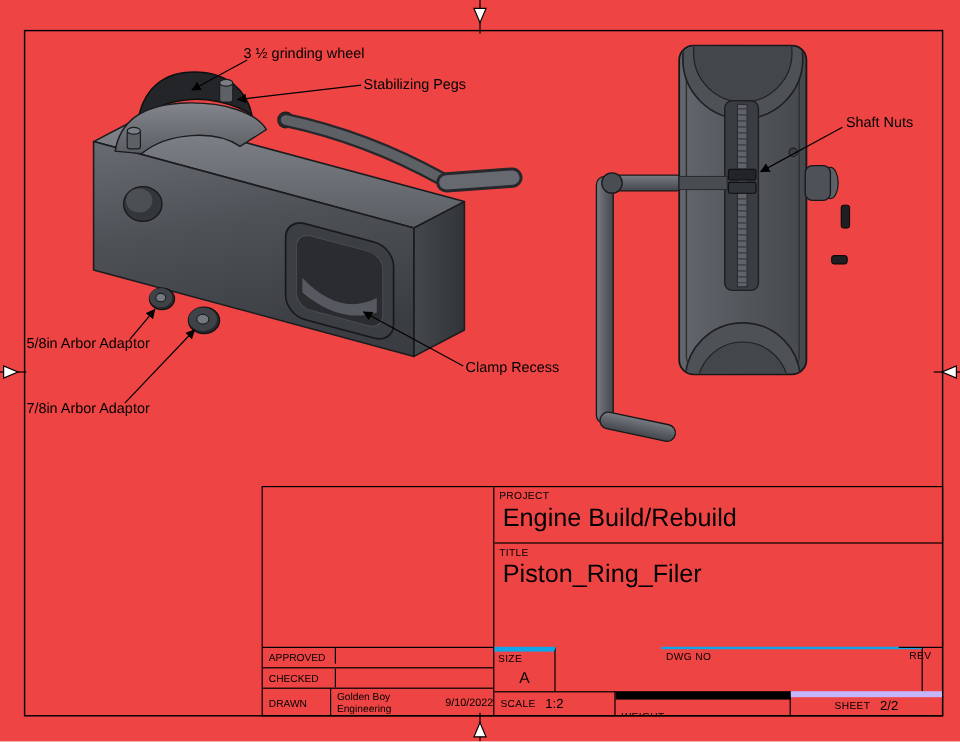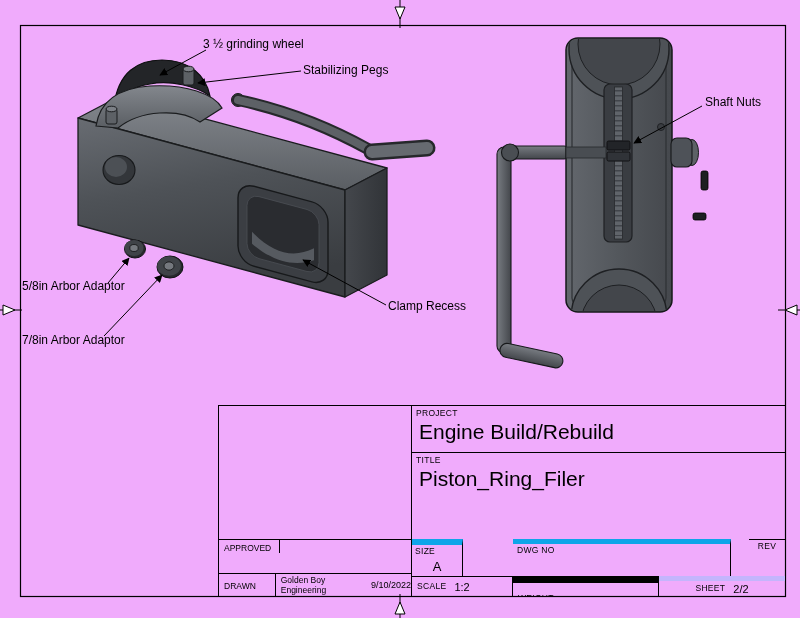--- a/index.html
+++ b/index.html
@@ -1,17 +1,17 @@
 <!DOCTYPE html>
 <html><head>
 <meta charset="utf-8">
 <style>
   html,body{margin:0;padding:0;background:#ffffff;}
   .sheet{
-    position:relative;width:800px;height:618px;background:#f0abfc;overflow:hidden;
+    position:relative;width:800px;height:618px;background:#ef4444;overflow:hidden;
     font-family:"Liberation Sans","DejaVu Sans",sans-serif;color:#000;
   }
   .sheet svg{position:absolute;left:0;top:0;}
   .callout{position:absolute;font-size:12px;white-space:nowrap;color:#000;}
   
   .tb{position:absolute;left:218px;top:405px;width:568px;height:192px;border:1px solid #000;box-sizing:border-box;}
   .tb *{box-sizing:border-box;}
   .cell{position:absolute;overflow:hidden;}
   .vline{position:absolute;left:192px;top:0;bottom:0;width:1px;background:#000;}
   .small-label{font-size:8.5px;letter-spacing:.3px;line-height:1.1;}
@@ -19,24 +19,24 @@
   .c-project{left:193px;top:0;right:0;height:47px;border-bottom:1px solid #000;padding:3px 4px 0 4px;}
   .c-title{left:193px;top:47px;right:0;height:86px;padding:3px 4px 0 4px;}
   .row{left:0;width:192px;border-top:1px solid #000;display:flex;align-items:stretch;}
   .r-approved{top:133px;height:17px;flex-direction:column;}
   .r-checked{top:150px;height:17px;}
   .r-drawn{top:167px;bottom:0;}
   .row .lbl{width:61px;border-right:1px solid #000;padding:3px 0 0 5px;font-size:8.5px;}
   .row .val{display:flex;align-items:center;gap:9px;padding-left:5px;}
   .drawn-name{font-size:8.5px;}
   .drawn-date{font-size:9px;}
-  .c-size{left:193px;top:133px;width:51px;height:37px;border-top:6px solid #0ea5e9;border-right:1px solid #000;padding:2px 3px;}
+  .c-size{left:193px;top:133px;width:51px;height:37px;border-top:4px solid #0ea5e9;border-right:1px solid #000;padding:2px 3px;}
   .size-val{font-size:13px;text-align:center;margin-top:3px;}
   .c-code{left:244px;top:133px;width:68px;height:37px;border-top:1px solid #000;border-right:1px solid #000;padding:2px 3px;text-align:center;}
-  .c-dwgno{left:294px;top:133px;width:218px;height:37px;border-top:5px solid #0ea5e9;border-right:1px solid #000;padding:2px 4px;}
+  .c-dwgno{left:332px;top:133px;width:218px;height:37px;border-top:2px solid #0ea5e9;border-right:1px solid #000;padding:2px 4px;}
   .c-rev{left:530px;top:133px;right:0;height:37px;border-top:1px solid #000;padding:2px 3px;text-align:center;}
   .c-scale{left:193px;top:170px;width:101px;bottom:0;border-top:1px solid #000;border-right:1px solid #000;display:flex;align-items:center;gap:8px;padding:0 5px;}
   .c-weight{left:294px;top:170px;width:146px;bottom:0;border-top:7px solid #000000;border-right:1px solid #000;padding:4px 5px;}
   .c-sheet{left:440px;top:170px;right:0;bottom:0;border-top:5px solid #c4b5fd;display:flex;align-items:center;gap:8px;padding:0 5px;justify-content:center;}
   .mid-val{font-size:11px;}
 </style>
 </head>
 <body>
 
 <div class="sheet">
@@ -211,20 +211,24 @@
 
     <div class="cell c-project">
       <div class="small-label">PROJECT</div>
       <div class="big-value">Engine Build/Rebuild</div>
     </div>
 
     <div class="cell row r-approved">
       <div class="lbl">APPROVED</div>
       <div class="val"></div>
     </div>
+    <div class="cell row r-checked">
+      <div class="lbl">CHECKED</div>
+      <div class="val"></div>
+    </div>
     <div class="cell row r-drawn">
       <div class="lbl" style="padding-top:7px">DRAWN</div>
       <div class="val">
         <span class="drawn-name">Golden Boy Engineering</span>
         <span class="drawn-date">9/10/2022</span>
       </div>
     </div>
 
     <div class="cell c-size">
       <div class="small-label">SIZE</div>

